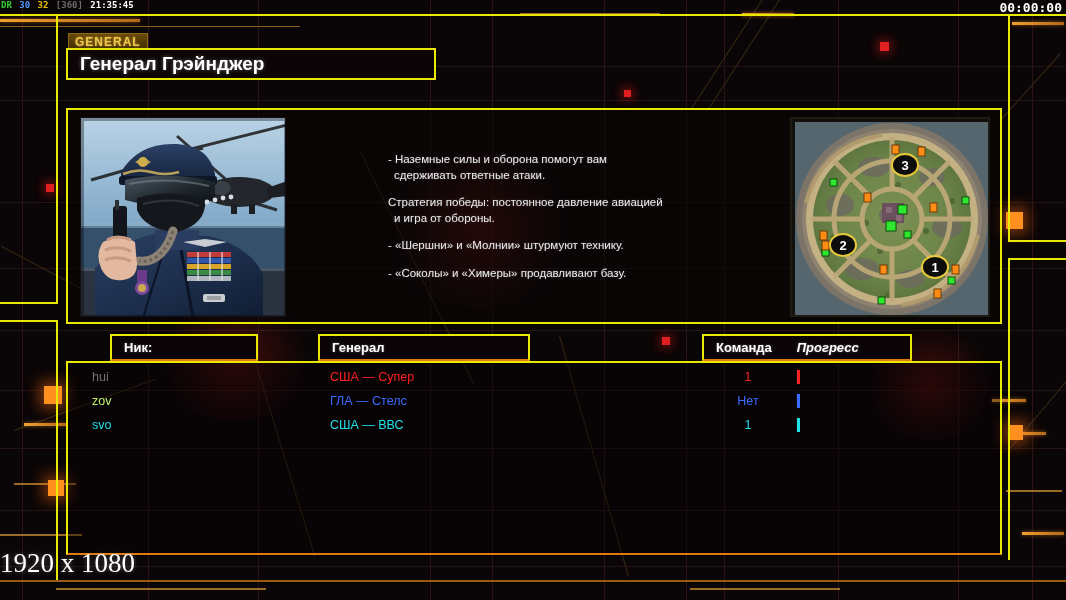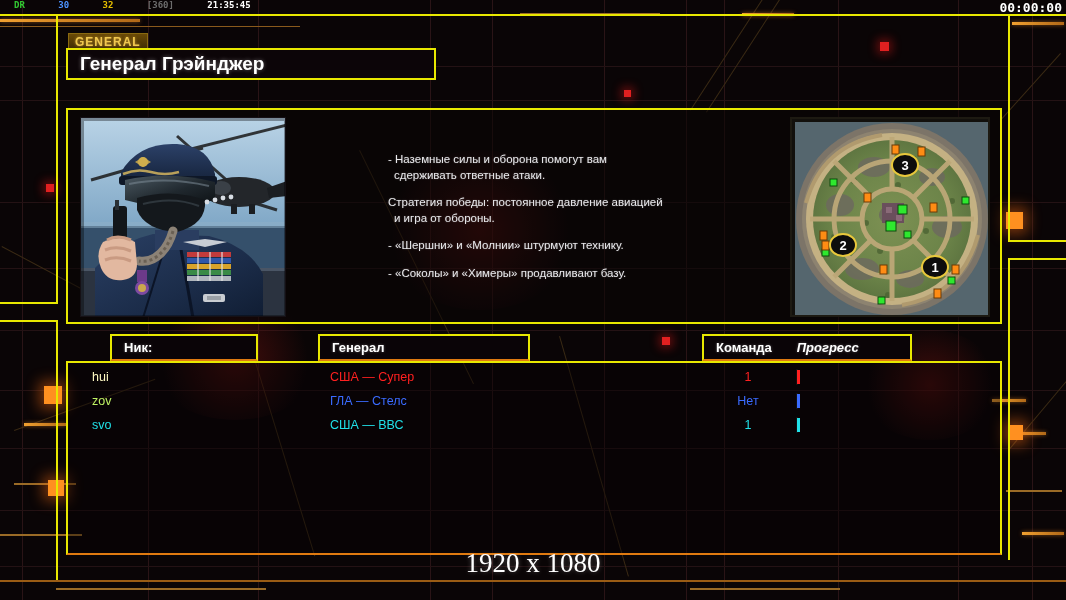--- a/index.html
+++ b/index.html
@@ -50,21 +50,21 @@
     background: radial-gradient(circle, rgba(150,25,20,.40), rgba(90,14,12,0) 70%);
   }
 
   
   .topbar {
     position: absolute; top: 0; left: 0; right: 0; height: 14px;
     font-family: "DejaVu Sans Mono", monospace;
     font-size: 9px; font-weight: bold;
     white-space: nowrap;
   }
-  .topbar .seg { padding: 0 14px; margin-top: 32px; }
+  .topbar .seg { padding: 0 1px; margin-top: 32px; }
   .fps-dr   { color: #33cc33; }
   .fps-a    { color: #4d94ff; }
   .fps-b    { color: #e8c000; }
   .fps-brk  { color: #6d6d6d; }
   .fps-time { color: #ffffff; }
   .timer-right {
     position: absolute; right: 4px; top: 0;
     color: #ffffff; font-family: "DejaVu Sans Mono", monospace;
     font-size: 13px; font-weight: bold;
   }
@@ -178,21 +178,20 @@
       90deg, #3a3a3a 0px, #3a3a3a 2px, #1d1d1d 2px, #1d1d1d 4px);
     border: 1px solid #101010;
   }
   .pbar .tip {
     position: absolute; left: 0; top: 0; bottom: 0; width: 3px;
   }
 
   
   .resolution {
     position: absolute; left: 0; right: 0; top: 548px;
-    text-align: center;
     color: #ffffff;
     font-family: "Liberation Serif", serif;
     font-size: 27px;
     text-shadow: 0 0 5px rgba(255,255,255,.3);
   }
 </style>
 </head>
 <body>
 
 <div class="bg-layer">
@@ -536,21 +535,21 @@
   <span class="lbl">Генерал</span>
 </div>
 <div class="col-head ch-team">
   <span class="lbl">Команда</span>
   <span class="lbl prog">Прогресс</span>
 </div>
 
 <div class="table-panel">
 
   <div class="row" style="top:2px">
-    <span class="c-nick" style="color: #fef9c3;">hui</span>
+    <span class="c-nick" style="color: #737373;">hui</span>
     <span class="c-gen" style="color: rgb(255, 32, 32);">США — Супер</span>
     <span class="c-team" style="color: rgb(255, 32, 32);">1</span>
     <span class="c-prog">
       <span class="pbar" style="width: 100%;">
         <span class="tip" style="background: rgb(255, 32, 32);"></span>
       </span>
     </span>
   </div>
 
   <div class="row" style="top:26px">

